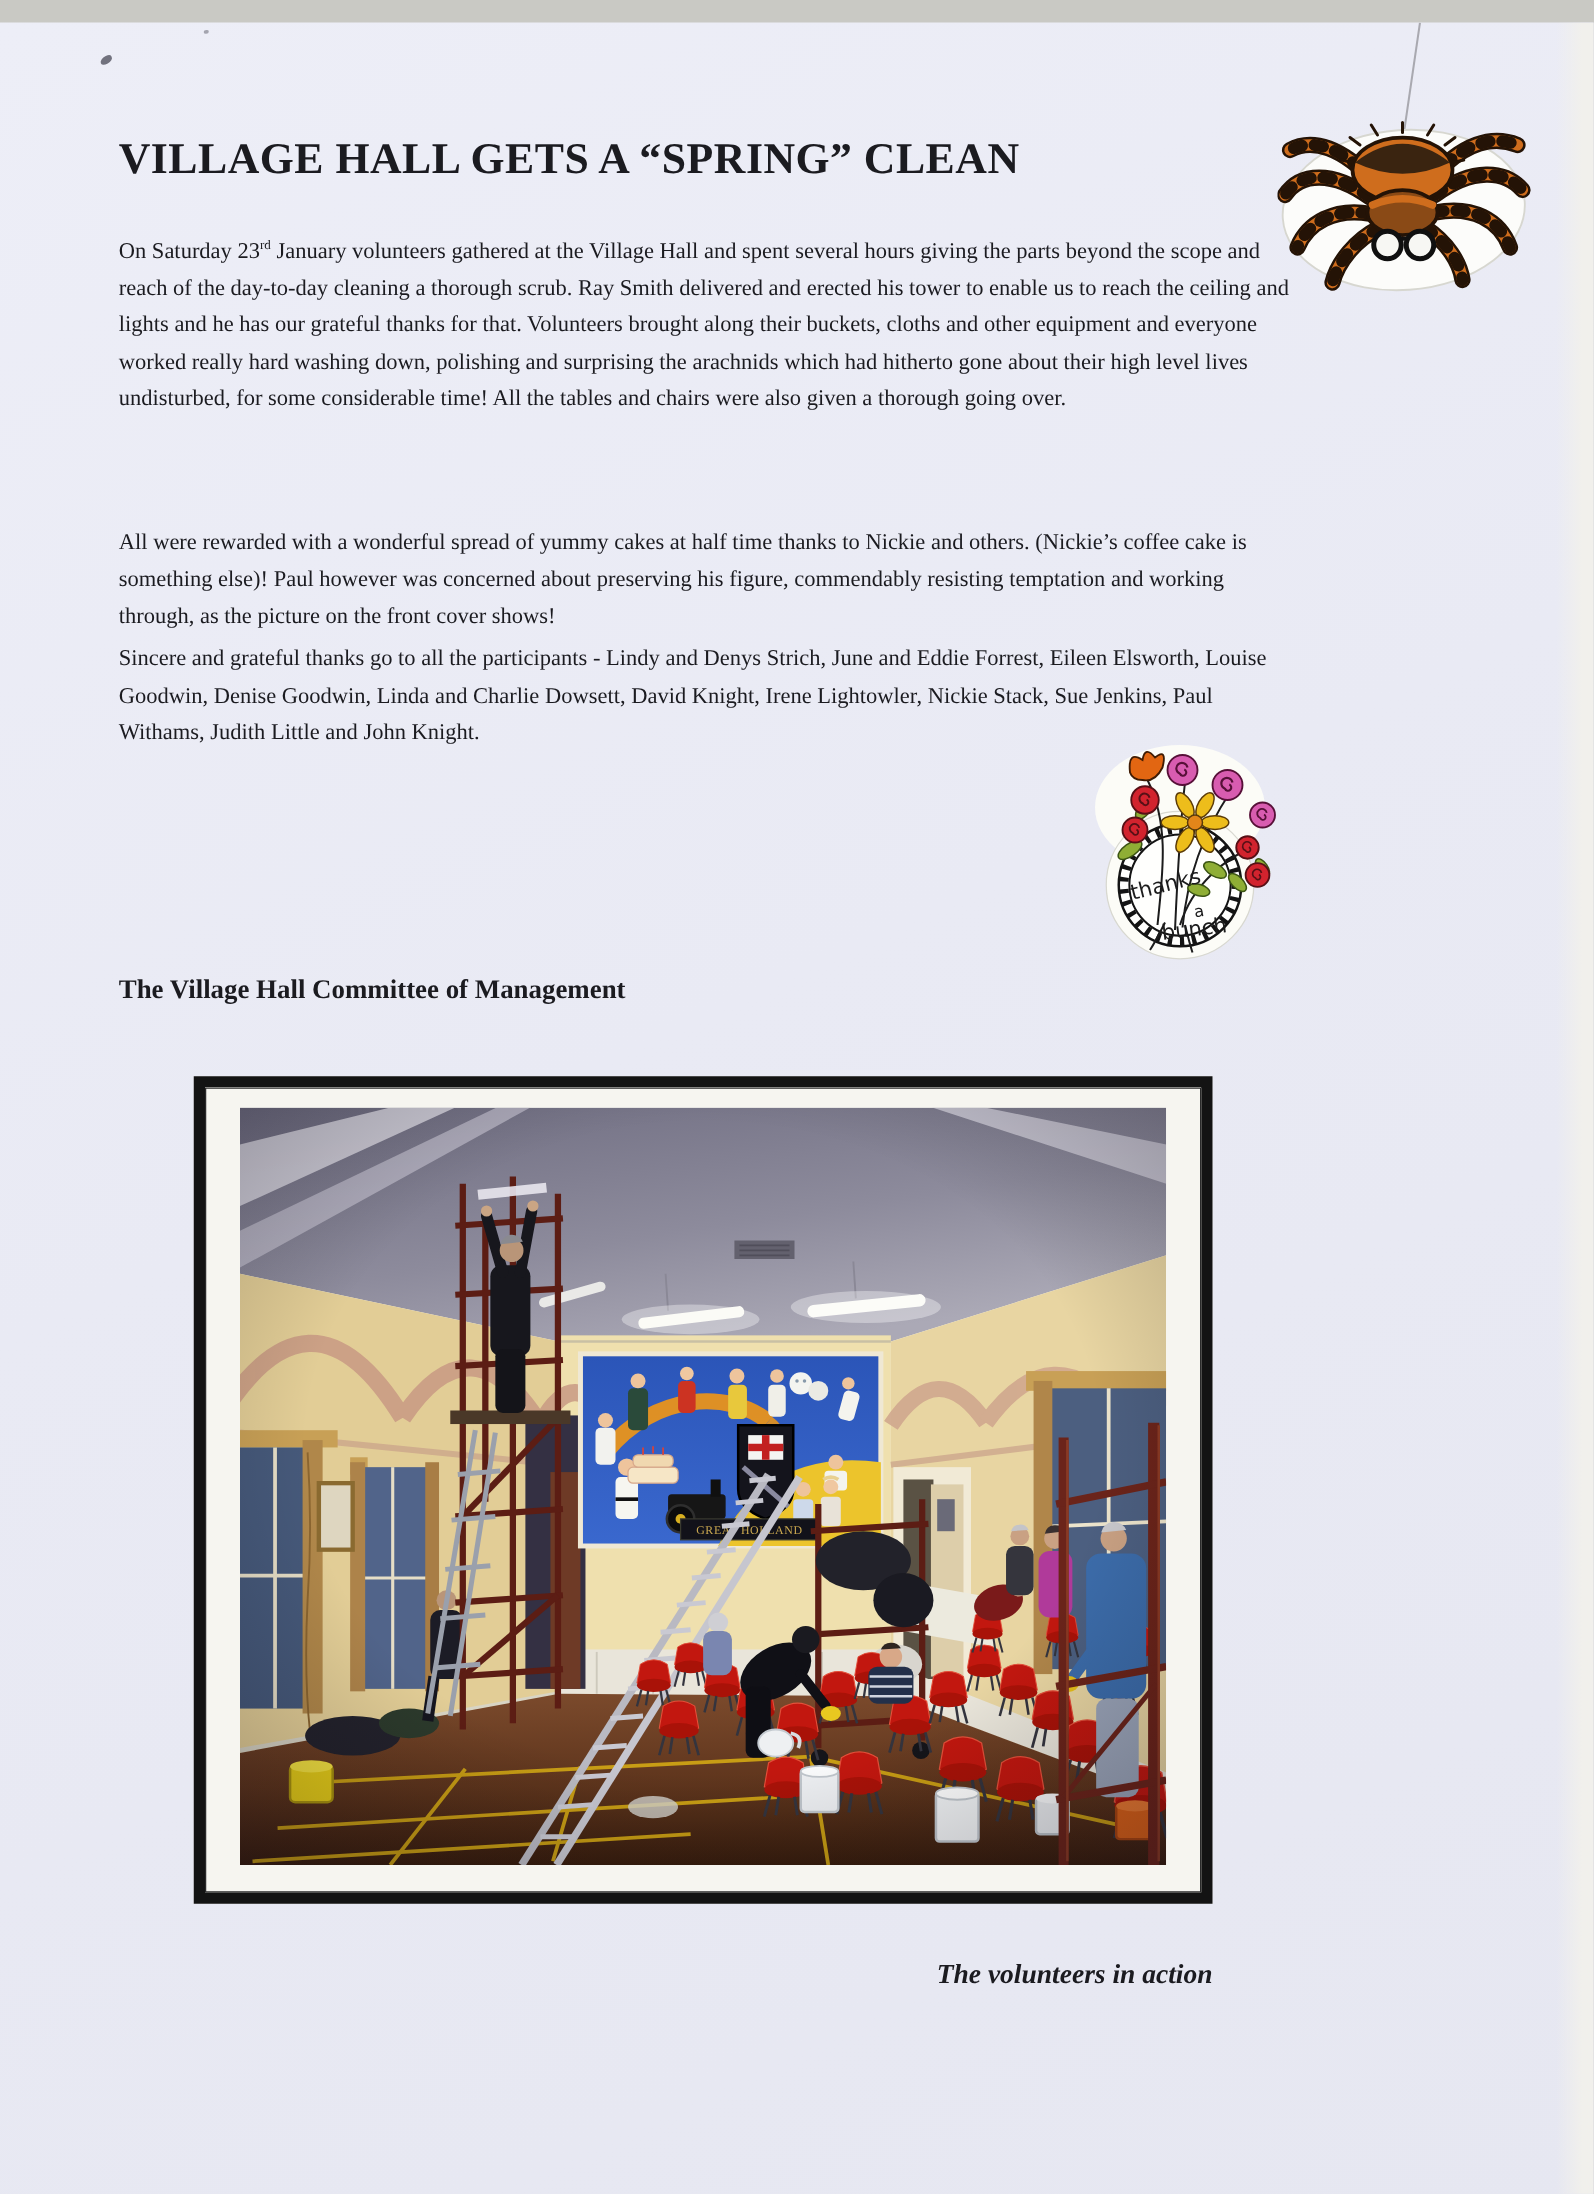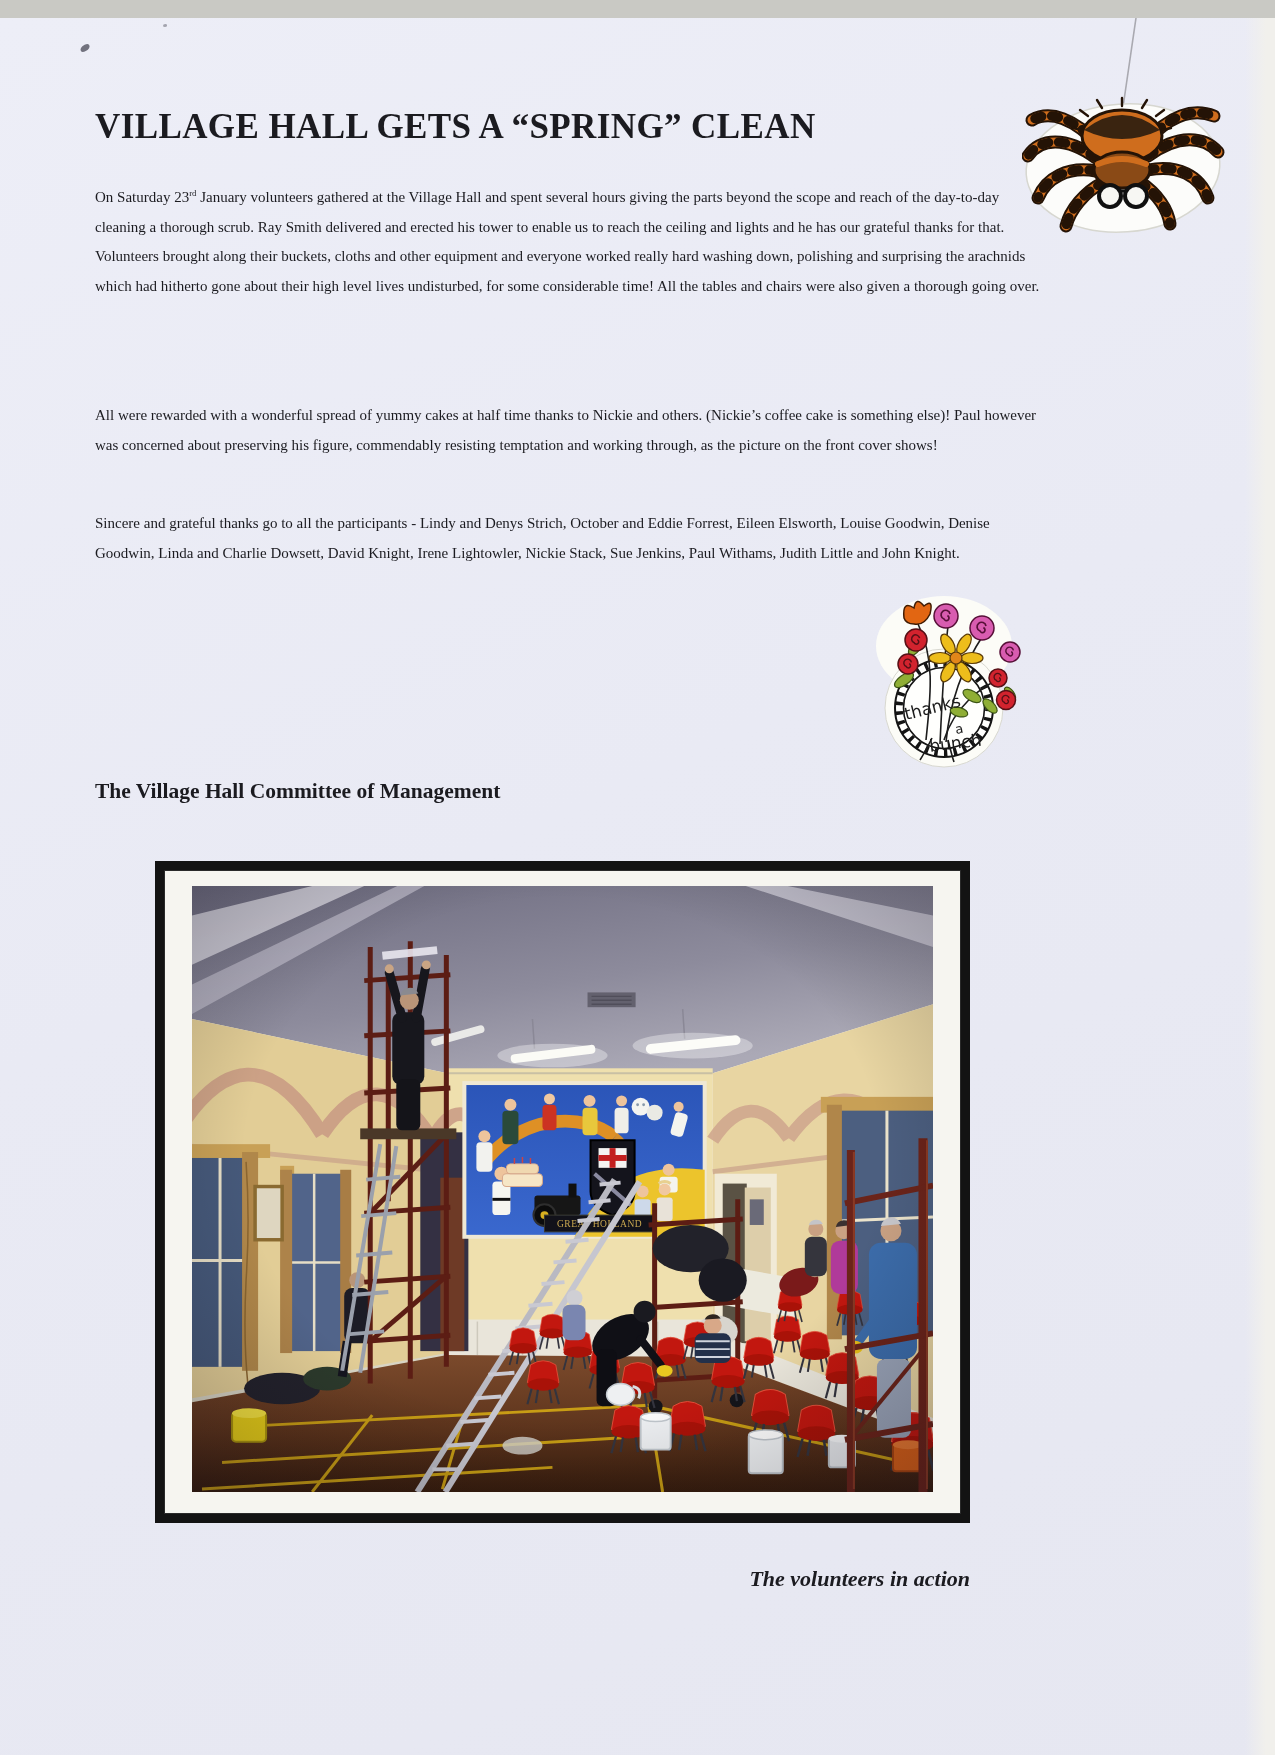--- a/index.html
+++ b/index.html
@@ -11,23 +11,23 @@
   .scan-right{position:absolute;top:0;right:0;width:30px;height:1737px;
     background:linear-gradient(90deg,rgba(241,240,236,0),#f1f0ec 70%);}
   .scan-bottom{position:absolute;left:0;top:1737px;width:1275px;height:18px;
     background:#d6d8cc;border-top:2px solid #50504e;}
   .speck{position:absolute;background:#5c5c68;border-radius:60% 40% 55% 45%;opacity:.85;}
   .speck.s1{left:80px;top:27px;width:10px;height:6px;transform:rotate(-28deg);}
   .speck.s2{left:163px;top:6px;width:4px;height:3px;opacity:.5;}
 
   .title{position:absolute;left:95px;top:66px;width:900px;
     font-size:35px;font-weight:bold;letter-spacing:.4px;white-space:nowrap;}
-  .para{position:absolute;left:95px;width:948px;font-size:15px;line-height:29.6px;text-align:left;}
+  .para{position:absolute;left:95px;width:948px;font-size:18px;line-height:29.6px;text-align:left;}
   .para sup{font-size:.58em;vertical-align:super;line-height:0;}
-  .p1{top:150px;} .p2{top:368px;} .p3{top:476px;}
+  .p1{top:150px;} .p2{top:383px;} .p3{top:476px;}
   .h2{position:absolute;left:95px;top:607px;width:940px;text-align:center;
     font-size:29px;font-weight:bold;letter-spacing:.3px;}
   .committee{position:absolute;left:95px;top:761px;font-size:21.5px;font-weight:bold;text-align:center;}
 
   .spider-wrap{position:absolute;left:1022px;top:0;width:207px;height:228px;}
   .flowers-wrap{position:absolute;left:858px;top:570px;width:172px;height:184px;}
 
   .photo-frame{position:absolute;left:155px;top:843px;width:815px;height:662px;
     box-sizing:border-box;border:9px solid #131313;background:#f6f5f0;
     padding:16px 28px 22px 28px;box-shadow:0 0 0 1px #2a2a2a inset;}
@@ -111,21 +111,21 @@
           <line x1="97" y1="173" x2="105" y2="173" stroke="#101010" stroke-width="3"></line>
         </g>
       </g>
     </svg>
   </div>
 
   <p class="para p1"><span>On Saturday 23</span><sup>rd</sup><span> January volunteers gathered at the Village Hall and spent several hours giving the parts beyond the scope and reach of the day-to-day cleaning a thorough scrub.  Ray Smith delivered and erected his tower to enable us to reach the ceiling and lights and he has our grateful thanks for that. Volunteers brought along their buckets, cloths and other equipment and everyone worked really hard washing down, polishing and surprising the arachnids which had hitherto gone about their high level lives undisturbed, for some considerable time!  All the tables and chairs were also given a thorough going over.</span></p>
 
   <p class="para p2">All were rewarded with a wonderful spread of yummy cakes at half time thanks to Nickie and others. (Nickie’s coffee cake is something else)!  Paul however was concerned about preserving his figure, commendably resisting temptation and working through, as the picture on the front cover shows!</p>
 
-  <p class="para p3">Sincere and grateful thanks go to all the participants  - Lindy and Denys Strich, October and Eddie Forrest, Eileen Elsworth, Louise Goodwin, Denise Goodwin, Linda and Charlie Dowsett, David Knight, Irene Lightowler, Nickie Stack, Sue Jenkins, Paul Withams, Judith Little and John Knight.</p>
+  <p class="para p3">Sincere and grateful thanks go to all the participants  - Lindy and Denys Strich, June and Eddie Forrest, Eileen Elsworth, Louise Goodwin, Denise Goodwin, Linda and Charlie Dowsett, David Knight, Irene Lightowler, Nickie Stack, Sue Jenkins, Paul Withams, Judith Little and John Knight.</p>
 
 
   <div class="flowers-wrap">
     <svg viewBox="0 0 172 184">
       <ellipse cx="86" cy="58" rx="68" ry="50" fill="#fcfcf7"></ellipse>
       <circle cx="86" cy="120" r="59" fill="#fcfcf7" stroke="#d8d8d0" stroke-width="1"></circle>
       <circle cx="86" cy="120" r="49" fill="#fffffd" stroke="#141414" stroke-width="2"></circle>
       <circle cx="86" cy="120" r="45" fill="none" stroke="#141414" stroke-width="7.5" stroke-dasharray="3.4 6.2"></circle>
       <circle cx="86" cy="120" r="40.5" fill="#fffffd" stroke="#141414" stroke-width="1.6"></circle>
       <g fill="none" stroke="#1c1c1c" stroke-width="1.6">

